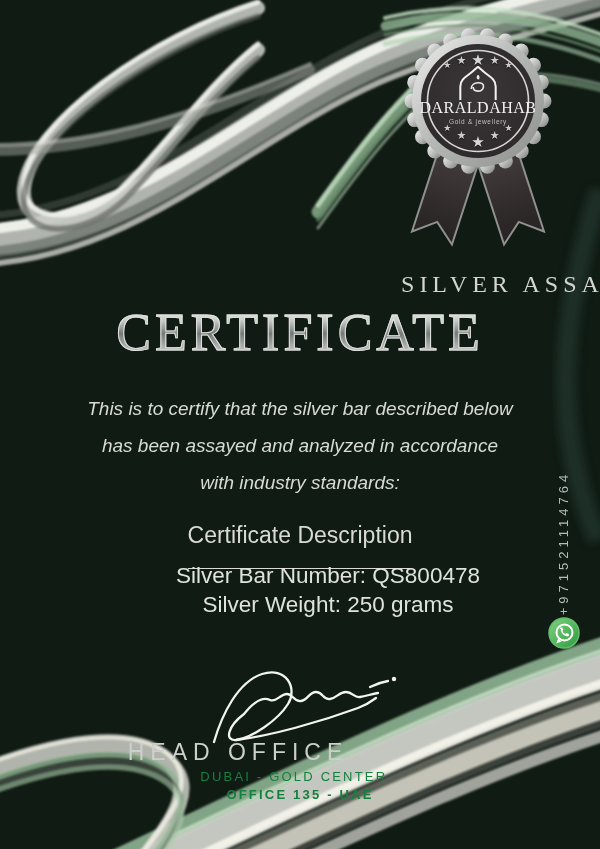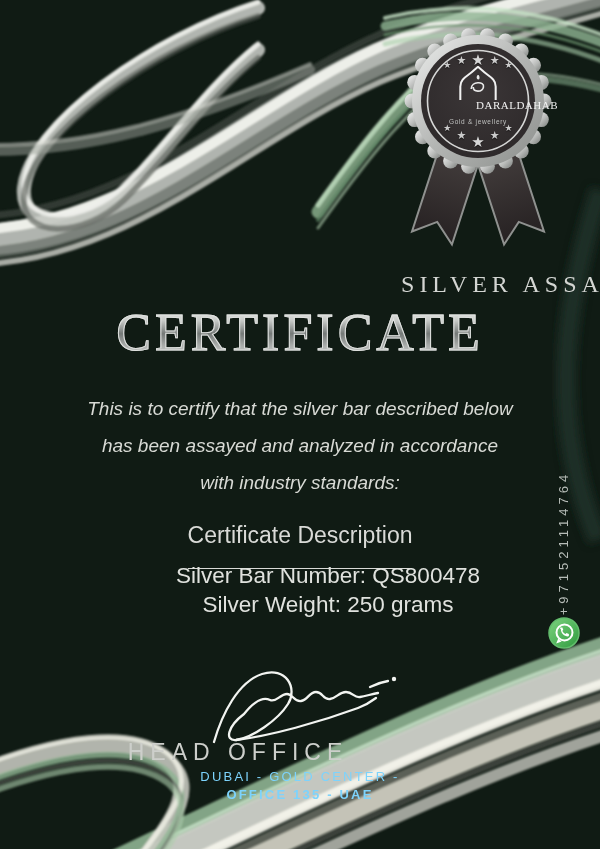--- a/index.html
+++ b/index.html
@@ -19,22 +19,22 @@
   .stars span:nth-child(3){font-size:15px;color:#d7d7d7;}
   .stars span:nth-child(4){font-size:11px;}
   .stars span:nth-child(5){font-size:9px;}
   .stars-top{top:26px;}
   .stars-top span:nth-child(1),.stars-top span:nth-child(5){transform:translateY(9px);}
   .stars-top span:nth-child(2),.stars-top span:nth-child(4){transform:translateY(3px);}
   .stars-bottom{top:108px;}
   .stars-bottom span:nth-child(1),.stars-bottom span:nth-child(5){transform:translateY(-10px);}
   .stars-bottom span:nth-child(2),.stars-bottom span:nth-child(4){transform:translateY(-4px);}
   .arch{position:absolute;top:40px;left:58px;}
-  .brand{position:absolute;top:73px;left:0;width:160px;text-align:right;color:#f2f2f2;
-         font-family:"Liberation Serif",serif;font-size:11px;letter-spacing:.5px;}
+  .brand{position:absolute;top:73px;left:0;width:160px;text-align:center;color:#f2f2f2;
+         font-family:"Liberation Serif",serif;font-size:16px;letter-spacing:.5px;}
   .tagline{position:absolute;top:92px;left:0;width:160px;text-align:center;color:#bfc0bf;
          font-size:6.5px;letter-spacing:.7px;}
 
   
   .eyebrow{left:0;width:600px;top:271px;text-align:right;color:#d3d5d2;
            font-family:"Liberation Serif",serif;font-size:24px;letter-spacing:5px;margin-left:24px;}
   .title{left:0;width:600px;top:303px;text-align:center;
          font-family:"Liberation Serif",serif;font-size:52px;letter-spacing:4px;
          background:linear-gradient(180deg,#fbfcfb 0%,#c7cac7 30%,#747977 52%,#a9acaa 72%,#e9ebe9 100%);
          -webkit-background-clip:text;background-clip:text;color:#c7cac7;
@@ -44,21 +44,21 @@
   .desc-head-wrap{left:0;width:600px;top:522px;text-align:center;}
   .desc-heading{display:inline-block;color:#d9dad7;font-size:23px;
                 padding-bottom:19px;border-bottom:1.5px solid #d9dad7;}
   .desc-lines{left:0;width:600px;top:561px;text-align:center;color:#e0e2de;
               font-size:22.5px;line-height:29px;padding-left:28px;}
 
   
   .signature{position:absolute;left:200px;top:670px;z-index:2;}
   .office-title{left:0;width:476px;top:739px;text-align:center;color:#cdcfcb;
                 font-size:23px;letter-spacing:6px;}
-  .addr{left:0;width:600px;text-align:center;color:#7dd3fc;font-size:13px;letter-spacing:2.2px;}
+  .addr{left:0;width:600px;text-align:center;color:#15803d;font-size:13px;letter-spacing:2.2px;}
   .addr1{top:769px;}
   .addr2{top:787px;font-weight:bold;}
 
   
   .phone{position:absolute;left:489px;top:535px;width:150px;height:16px;z-index:2;
          transform:rotate(-90deg);text-align:center;color:#b7bdb8;
          font-size:13px;letter-spacing:4px;}
   .wa{position:absolute;left:548px;top:617px;width:32px;height:32px;z-index:2;}
 </style>
 </head>

